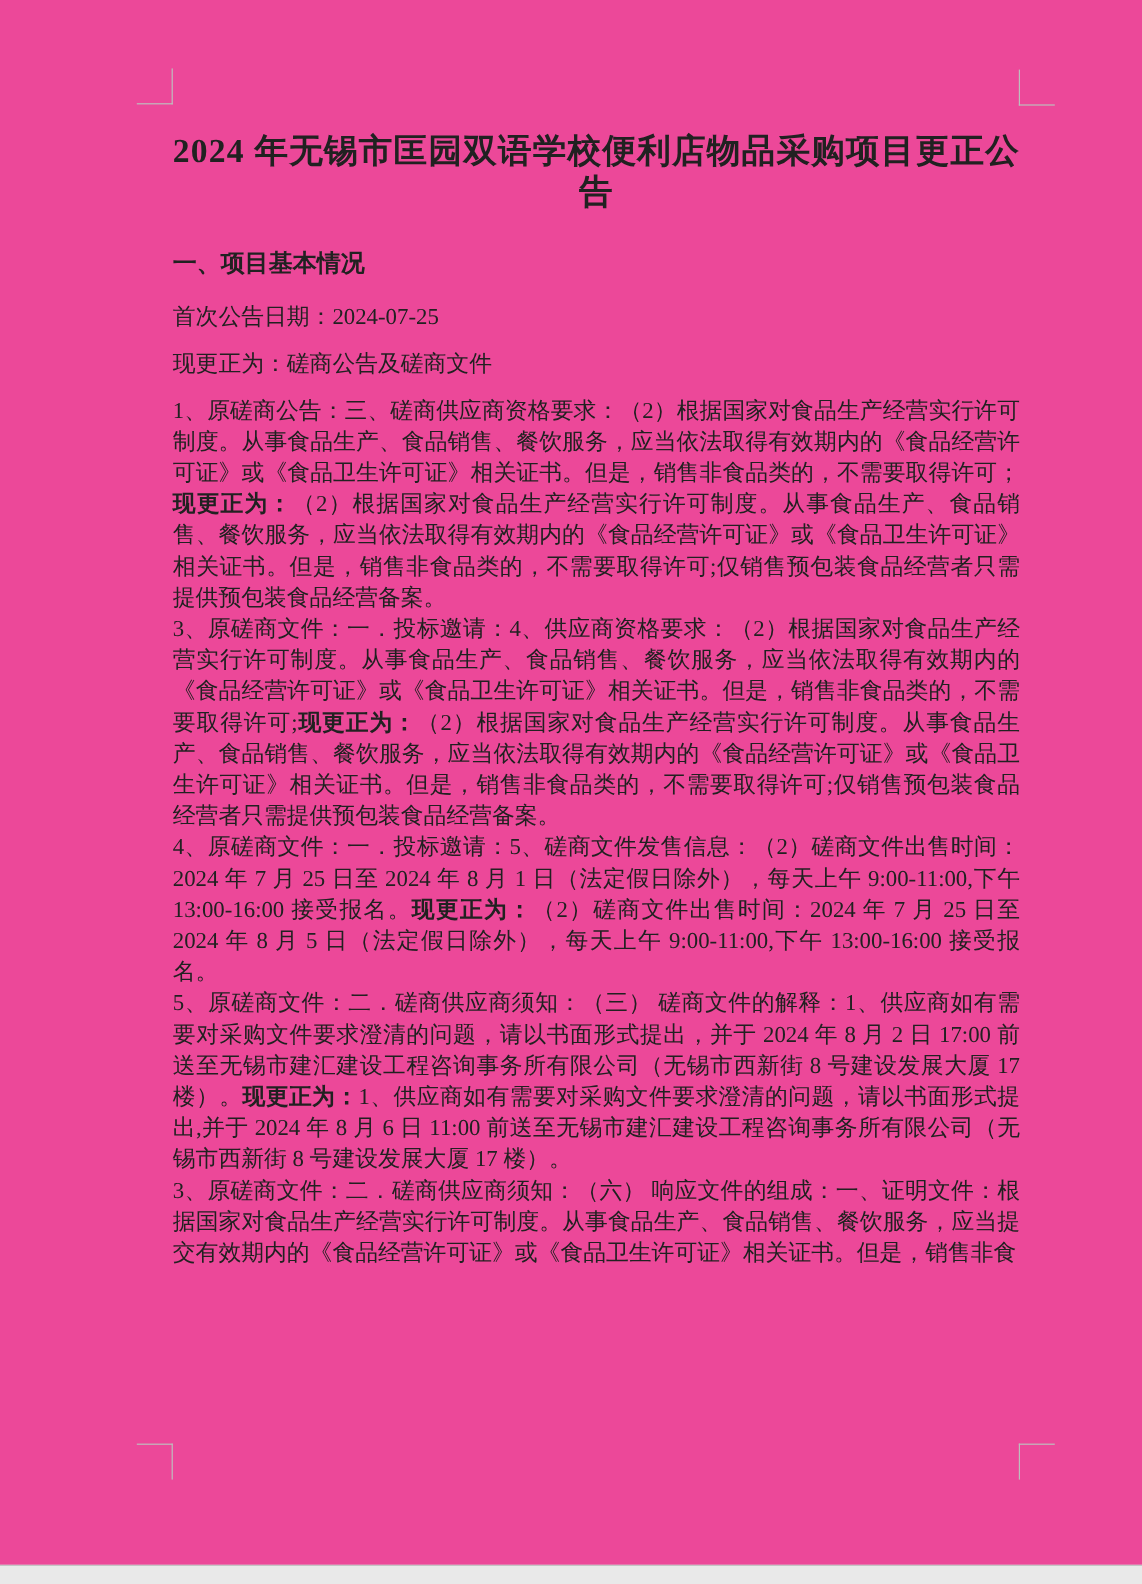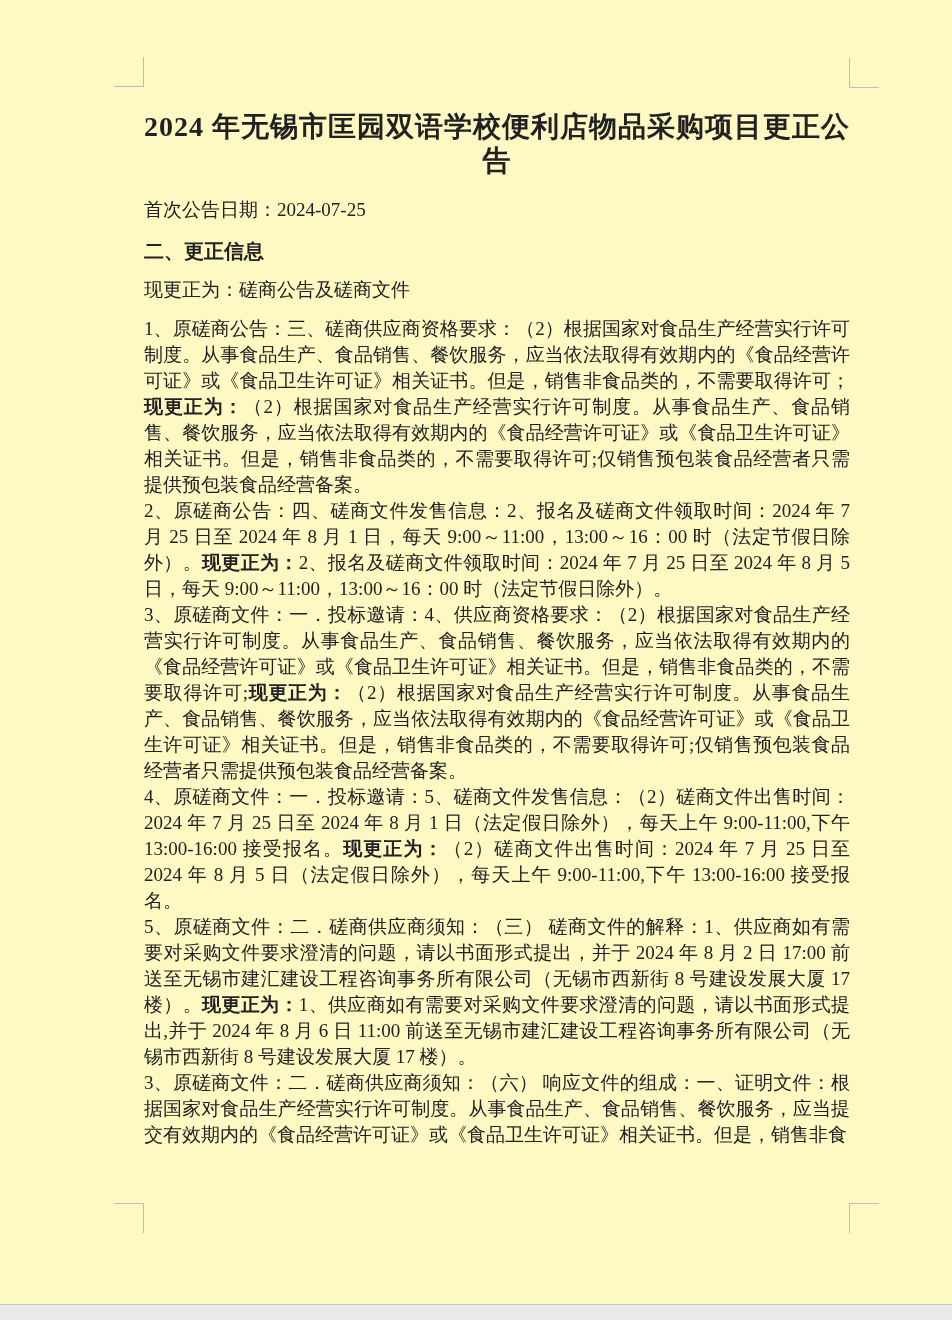--- a/index.html
+++ b/index.html
@@ -11,21 +11,21 @@
     height: 1320px;
     position: relative;
     background: #ffffff;
     overflow: hidden;
     font-family: "Liberation Serif", "DejaVu Serif", serif;
     color: #212121;
   }
   .page {
     position: absolute;
     inset: 0;
-    background: #fef9c3;
+    background: #ec4899;
   }
   
   .crop {
     position: absolute;
     width: 29px;
     height: 29px;
   }
   .crop.tl { left: 114px; top: 57px;  border-right: 1px solid #bdbdbd; border-bottom: 1px solid #bdbdbd; }
   .crop.tr { left: 849px; top: 58px;  border-left: 1px solid #bdbdbd;  border-bottom: 1px solid #bdbdbd; }
   .crop.bl { left: 114px; top: 1203px; border-right: 1px solid #bdbdbd; border-top: 1px solid #bdbdbd; }
@@ -90,32 +90,31 @@
 
   <div class="crop tl"></div>
   <div class="crop tr"></div>
   <div class="crop bl"></div>
   <div class="crop br"></div>
 
   <div class="text-area">
 
     <div class="doc-title">2024 年无锡市匡园双语学校便利店物品采购项目更正公告</div>
 
+    <div class="sec-heading">一、项目基本情况</div>
 
 
     <div class="para date">首次公告日期：2024-07-25</div>
 
-    <div class="sec-heading second">二、更正信息</div>
 
     <div class="para item">现更正为：磋商公告及磋商文件</div>
 
     <div class="content-block">
       <div id="correction-items">
           <div class="rich-item"><span>1、原磋商公告：三、磋商供应商资格要求：（2）根据国家对食品生产经营实行许可制度。从事食品生产、食品销售、餐饮服务，应当依法取得有效期内的《食品经营许可证》或《食品卫生许可证》相关证书。但是，销售非食品类的，不需要取得许可；</span><span class="b">现更正为：</span><span>（2）根据国家对食品生产经营实行许可制度。从事食品生产、食品销售、餐饮服务，应当依法取得有效期内的《食品经营许可证》或《食品卫生许可证》相关证书。但是，销售非食品类的，不需要取得许可;仅销售预包装食品经营者只需提供预包装食品经营备案。</span></div>
-          <div class="rich-item"><span>2、原磋商公告：四、磋商文件发售信息：2、报名及磋商文件领取时间：2024 年 7 月 25 日至 2024 年 8 月 1 日，每天 9:00～11:00，13:00～16：00 时（法定节假日除外）。</span><span class="b">现更正为：</span><span>2、报名及磋商文件领取时间：2024 年 7 月 25 日至 2024 年 8 月 5 日，每天 9:00～11:00，13:00～16：00 时（法定节假日除外）。</span></div>
           <div class="rich-item"><span>3、原磋商文件：一．投标邀请：4、供应商资格要求：（2）根据国家对食品生产经营实行许可制度。从事食品生产、食品销售、餐饮服务，应当依法取得有效期内的《食品经营许可证》或《食品卫生许可证》相关证书。但是，销售非食品类的，不需要取得许可;</span><span class="b">现更正为：</span><span>（2）根据国家对食品生产经营实行许可制度。从事食品生产、食品销售、餐饮服务，应当依法取得有效期内的《食品经营许可证》或《食品卫生许可证》相关证书。但是，销售非食品类的，不需要取得许可;仅销售预包装食品经营者只需提供预包装食品经营备案。</span></div>
           <div class="rich-item"><span>4、原磋商文件：一．投标邀请：5、磋商文件发售信息：（2）磋商文件出售时间：2024 年 7 月 25 日至 2024 年 8 月 1 日（法定假日除外），每天上午 9:00-11:00,下午 13:00-16:00 接受报名。</span><span class="b">现更正为：</span><span>（2）磋商文件出售时间：2024 年 7 月 25 日至 2024 年 8 月 5 日（法定假日除外），每天上午 9:00-11:00,下午 13:00-16:00 接受报名。</span></div>
           <div class="rich-item"><span>5、原磋商文件：二．磋商供应商须知：（三） 磋商文件的解释：1、供应商如有需要对采购文件要求澄清的问题，请以书面形式提出，并于 2024 年 8 月 2 日 17:00 前送至无锡市建汇建设工程咨询事务所有限公司（无锡市西新街 8 号建设发展大厦 17 楼）。</span><span class="b">现更正为：</span><span>1、供应商如有需要对采购文件要求澄清的问题，请以书面形式提出,并于 2024 年 8 月 6 日 11:00 前送至无锡市建汇建设工程咨询事务所有限公司（无锡市西新街 8 号建设发展大厦 17 楼）。</span></div>
           <div class="rich-item"><span>3、原磋商文件：二．磋商供应商须知：（六） 响应文件的组成：一、证明文件：根据国家对食品生产经营实行许可制度。从事食品生产、食品销售、餐饮服务，应当提交有效期内的《食品经营许可证》或《食品卫生许可证》相关证书。但是，销售非食</span></div>
         </div>
     </div>
 
   </div>
 
   <div class="bottom-edge"></div>

